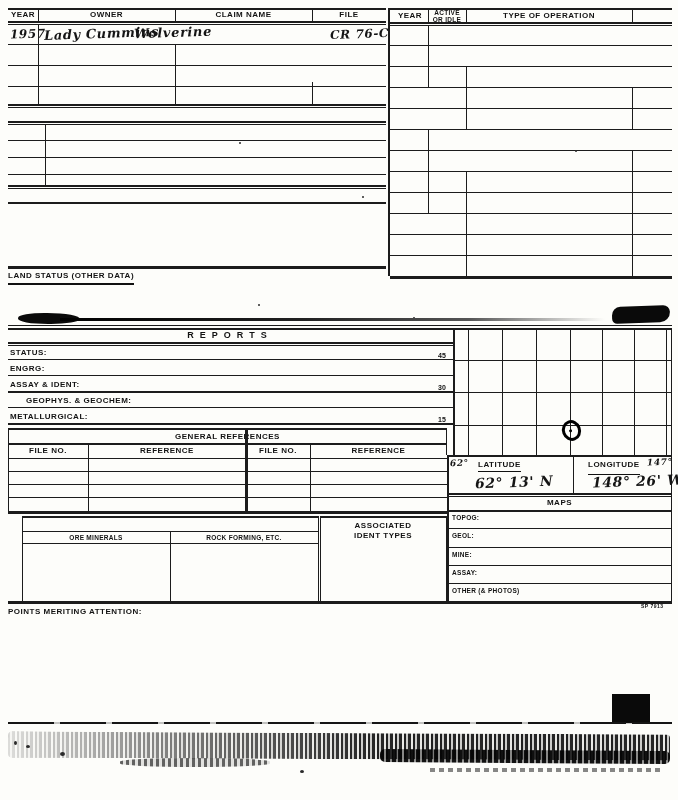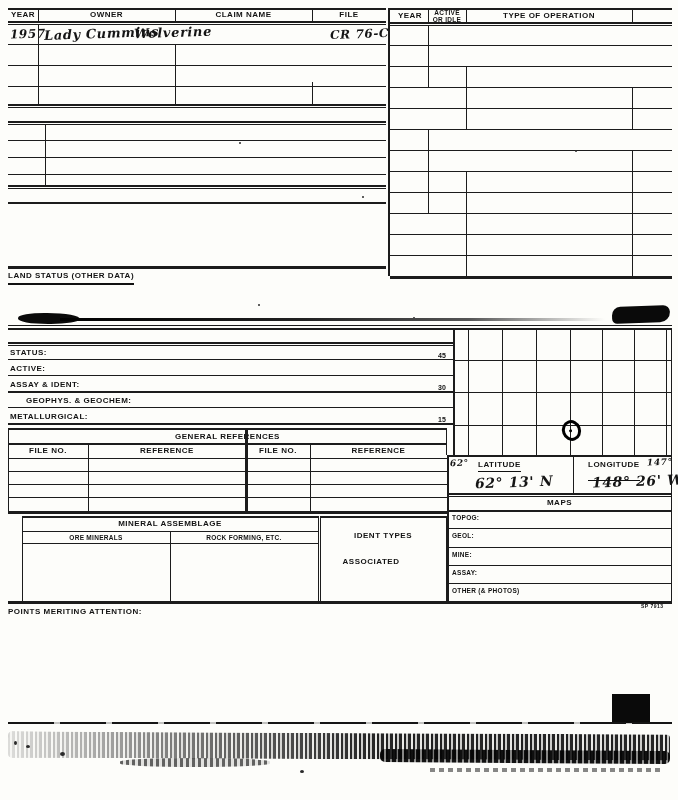--- a/index.html
+++ b/index.html
@@ -104,28 +104,29 @@
   <div class="dot" style="left:575px;top:150px;"></div>
   <div class="dot" style="left:258px;top:304px;"></div>
   <div class="dot" style="left:413px;top:317px;"></div>
 
   <div class="blob" style="left:18px;top:313px;width:62px;height:11px;border-radius:45% 60% 50% 55%;transform:skewX(-10deg);"></div>
   <div class="noise" style="left:60px;top:318px;width:545px;height:3px;background:linear-gradient(90deg,#000 0%,#222 45%,#555 75%,rgba(0,0,0,0) 100%);"></div>
   <div class="blob" style="left:612px;top:306px;width:58px;height:17px;border-radius:10px 8px 12px 6px;transform:rotate(-2deg);"></div>
 
   <div class="hl" style="left:8px;top:325px;width:664px;"></div>
   <div class="hl" style="left:8px;top:328px;width:664px;height:2px;"></div>
+  <div class="lbl c title-sp" style="left:8px;top:331px;width:444px;font-size:9px;">REPORTS</div>
   <div class="hl" style="left:8px;top:342px;width:446px;height:2px;"></div>
   <div class="hl" style="left:8px;top:345px;width:446px;"></div>
 
   <div class="lbl" style="left:10px;top:349px;">STATUS:</div>
   <div class="hl" style="left:8px;top:359px;width:446px;"></div>
   <div class="num" style="left:438px;top:352px;">45</div>
 
-  <div class="lbl" style="left:10px;top:365px;">ACTIVE:</div>
+  <div class="lbl" style="left:10px;top:365px;">ENGRG:</div>
   <div class="hl" style="left:8px;top:375px;width:446px;"></div>
 
   <div class="lbl" style="left:10px;top:381px;">ASSAY &amp; IDENT:</div>
   <div class="hl" style="left:8px;top:391px;width:446px;height:2px;"></div>
   <div class="num" style="left:438px;top:384px;">30</div>
 
   <div class="lbl" style="left:26px;top:397px;">GEOPHYS. &amp; GEOCHEM:</div>
   <div class="hl" style="left:8px;top:407px;width:446px;"></div>
 
   <div class="lbl" style="left:10px;top:413px;">METALLURGICAL:</div>
@@ -146,21 +147,21 @@
   <div class="circle" style="left:562px;top:420px;">
       <div class="pt"></div>
     </div>
 
   <div class="hl" style="left:447px;top:455px;width:225px;height:2px;"></div>
   <div class="vl" style="left:447px;top:455px;height:146px;width:2px;"></div>
   <div class="vl" style="left:671px;top:328px;height:273px;"></div>
   <div class="vl" style="left:573px;top:455px;height:38px;"></div>
   <div class="hw" style="left:450px;top:459px;font-size:9px;">62°</div>
   <div class="lbl" style="left:478px;top:461px;border-bottom:1.5px solid #111;padding-bottom:1px;">LATITUDE</div>
-  <div class="lbl" style="left:588px;top:461px;border-bottom:1.5px solid #111;padding-bottom:10px;">LONGITUDE</div>
+  <div class="lbl" style="left:588px;top:461px;border-bottom:1.5px solid #111;padding-bottom:4px;">LONGITUDE</div>
   <div class="hw" style="left:647px;top:458px;font-size:9px;">147°</div>
   <div class="hw" style="left:475px;top:475px;font-size:14px;">62° 13' N</div>
   <div class="hw" style="left:592px;top:474px;font-size:14px;">148° 26' W</div>
   <div class="hl" style="left:447px;top:493px;width:225px;height:2px;"></div>
   <div class="hl" style="left:447px;top:496px;width:225px;"></div>
 
   <div class="lbl c" style="left:447px;top:499px;width:225px;">MAPS</div>
   <div class="hl" style="left:447px;top:510px;width:225px;height:2px;"></div>
   <div class="lbl sm" style="left:452px;top:514px;">TOPOG:</div>
   <div class="hl" style="left:447px;top:528px;width:225px;"></div>
@@ -184,33 +185,32 @@
   <div class="hl" style="left:8px;top:484px;width:439px;"></div>
   <div class="hl" style="left:8px;top:497px;width:439px;"></div>
   <div class="hl" style="left:8px;top:511px;width:439px;height:3px;"></div>
   <div class="vl" style="left:8px;top:428px;height:83px;"></div>
   <div class="vl" style="left:88px;top:443px;height:68px;"></div>
   <div class="vl" style="left:245px;top:428px;height:83px;width:3px;"></div>
   <div class="vl" style="left:310px;top:443px;height:68px;"></div>
   <div class="vl" style="left:446px;top:428px;height:27px;"></div>
 
   <div class="hl" style="left:22px;top:516px;width:296px;height:2px;"></div>
-  <div class="lbl c" style="left:22px;top:520px;width:296px;">MINERAL  ASSEMBLAGE</div>
   <div class="hl" style="left:22px;top:531px;width:296px;"></div>
   <div class="lbl c sm" style="left:22px;top:534px;width:148px;">ORE MINERALS</div>
   <div class="lbl c sm" style="left:170px;top:534px;width:148px;">ROCK FORMING, ETC.</div>
   <div class="hl" style="left:22px;top:543px;width:296px;"></div>
   <div class="vl" style="left:22px;top:516px;height:85px;"></div>
   <div class="vl" style="left:170px;top:531px;height:70px;"></div>
   <div class="vl" style="left:318px;top:516px;height:85px;"></div>
 
   <div class="hl" style="left:320px;top:516px;width:126px;height:2px;"></div>
   <div class="vl" style="left:320px;top:516px;height:85px;"></div>
   <div class="vl" style="left:446px;top:516px;height:85px;"></div>
-  <div class="lbl c" style="left:308px;top:522px;width:126px;margin-top:36px;">ASSOCIATED</div>
+  <div class="lbl c" style="left:320px;top:522px;width:126px;">ASSOCIATED</div>
   <div class="lbl c" style="left:320px;top:532px;width:126px;">IDENT TYPES</div>
 
   <div class="hl" style="left:8px;top:601px;width:664px;height:3px;"></div>
 
   <div class="lbl" style="left:8px;top:608px;">POINTS MERITING ATTENTION:</div>
   <div class="lbl" style="left:641px;top:604px;font-size:5px;">SP 7913</div>
 
   <div class="blob" style="left:612px;top:694px;width:38px;height:29px;"></div>
   <div class="noise" style="left:8px;top:722px;width:664px;height:2px;background:repeating-linear-gradient(90deg,#151515 0 46px,rgba(21,21,21,.25) 46px 52px);"></div>
   <div class="noise" style="left:8px;top:733px;width:662px;height:26px;border-radius:4px;transform:rotate(.25deg);

